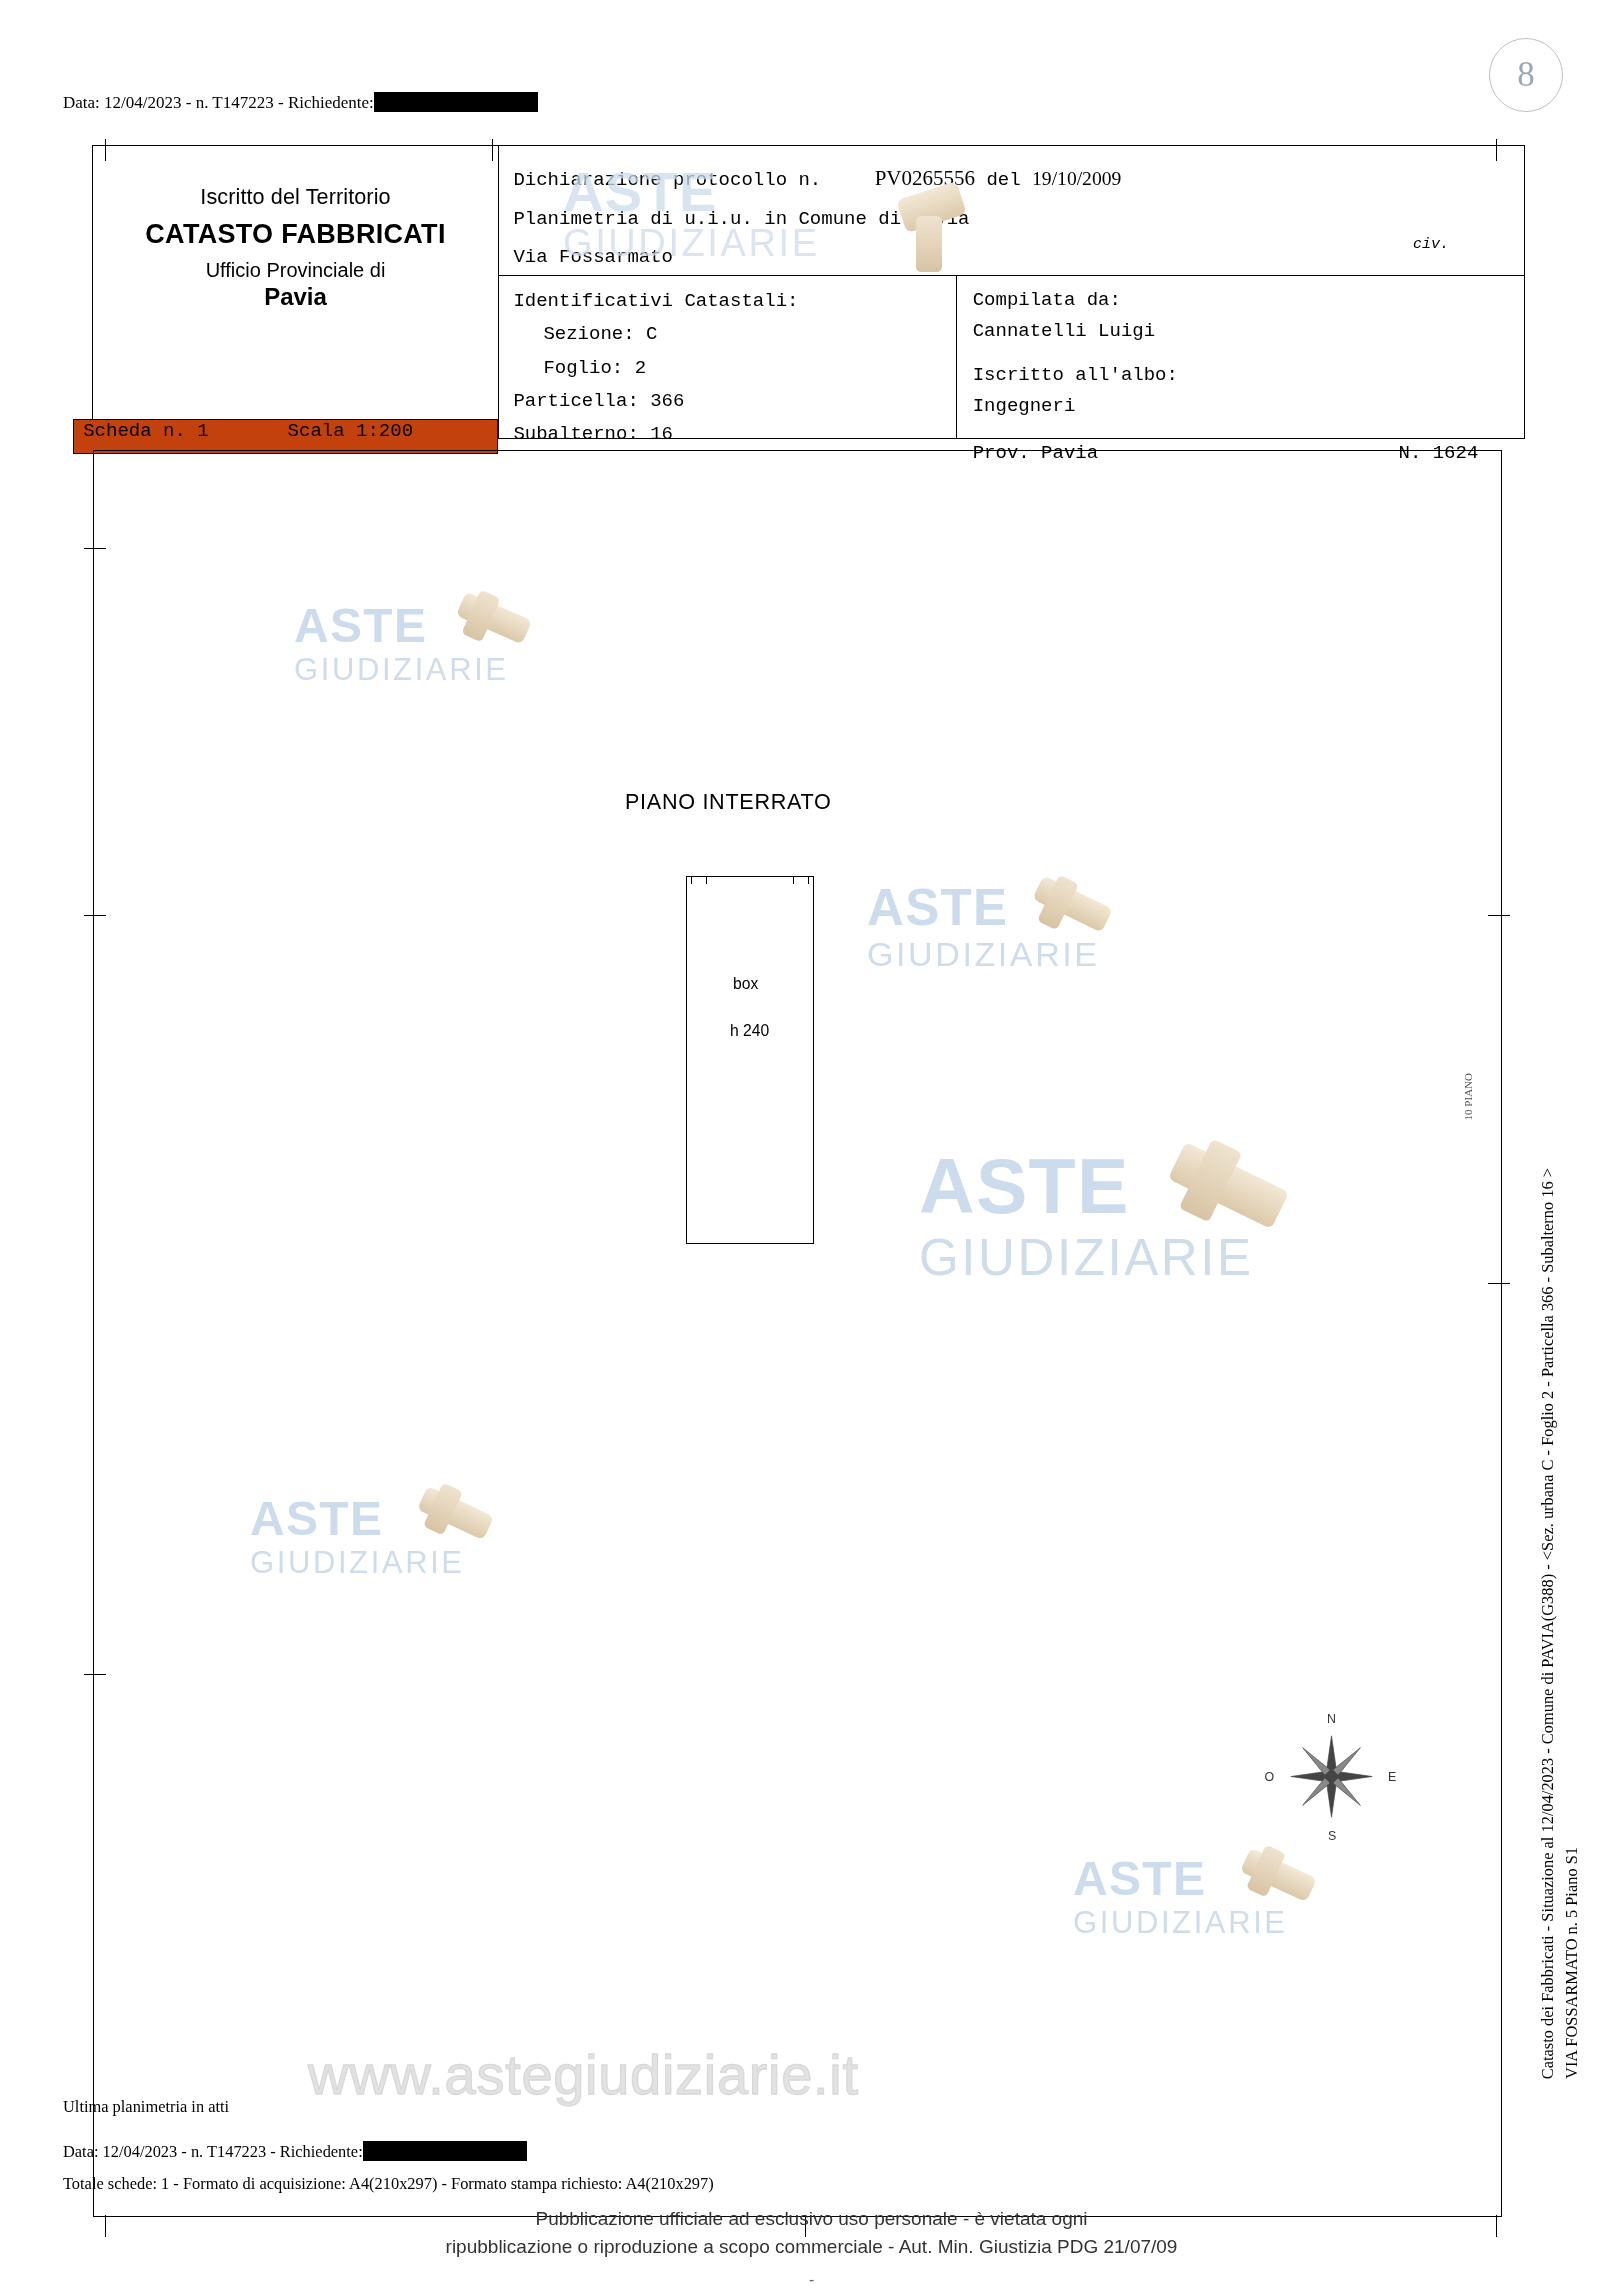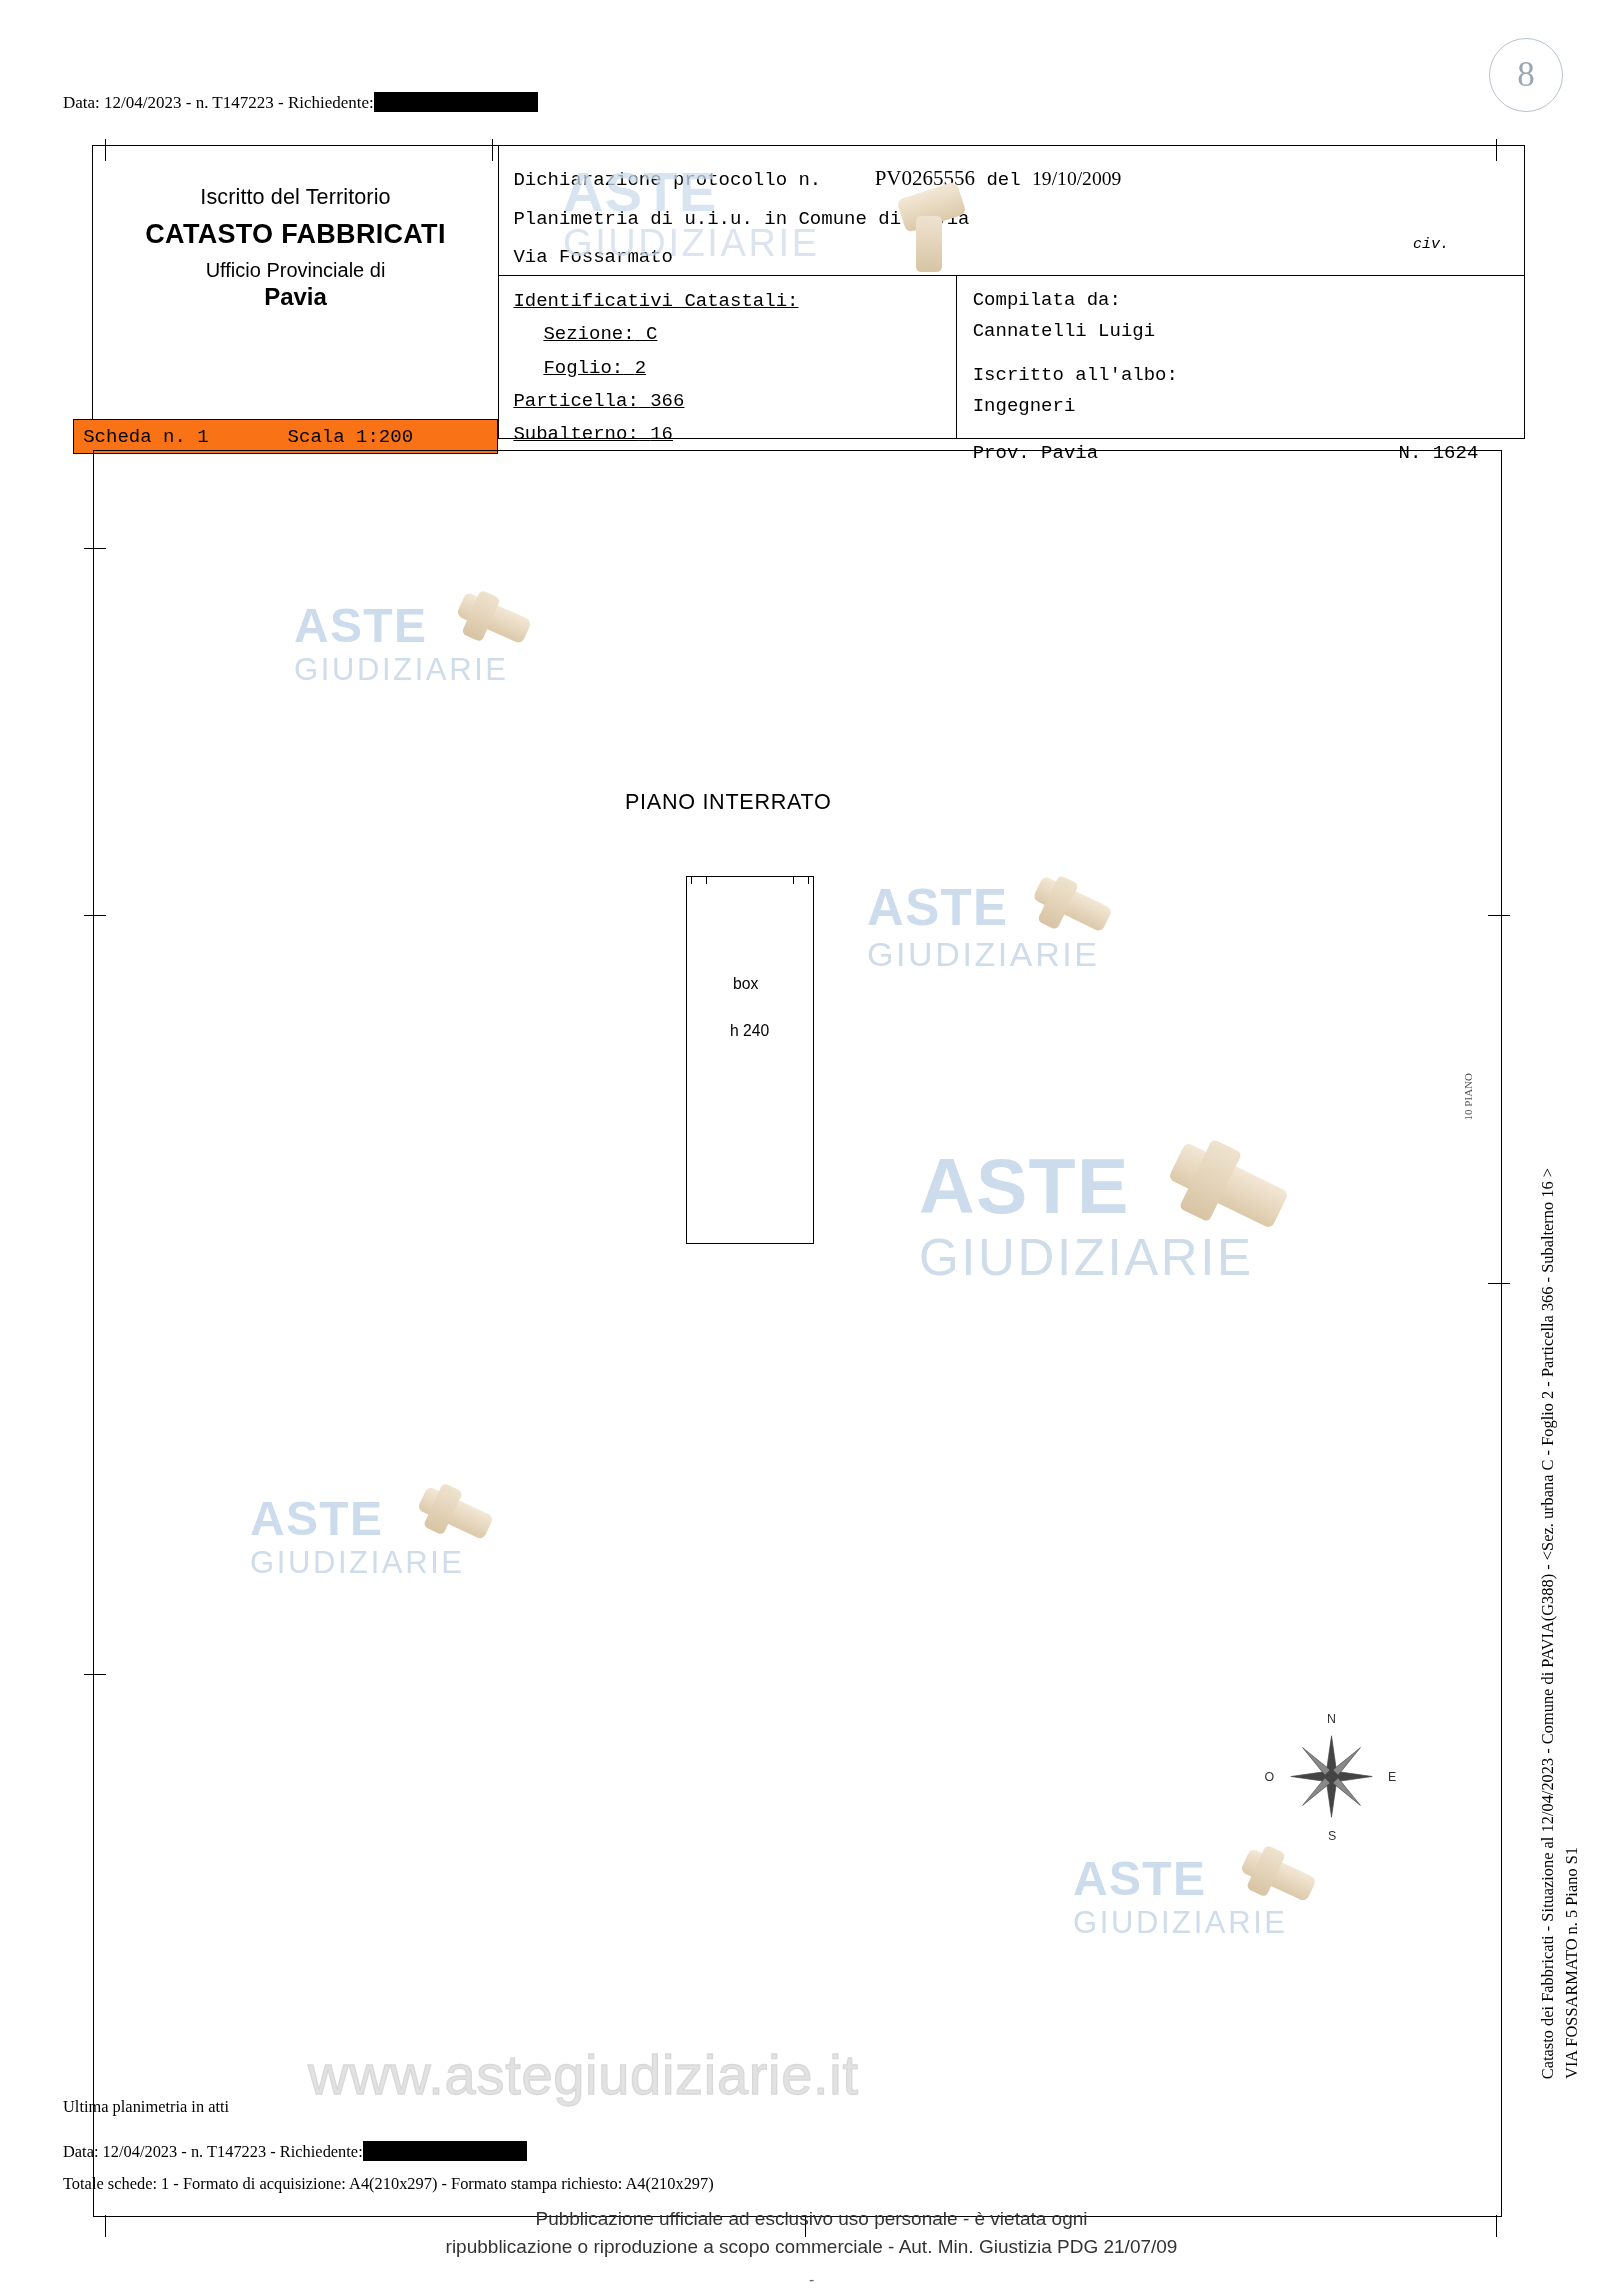--- a/index.html
+++ b/index.html
@@ -106,21 +106,20 @@
 
   .hdr-r-bot-l {
     position: absolute;
     left: 0; top: 130px; bottom: 0; width: 458px;
     box-sizing: border-box;
     border-right: 1.3px solid #000;
     font-family: "Liberation Mono", monospace;
     font-size: 19px;
     padding: 9.2px 14.4px;
     line-height: 1.75;
-    text-decoration: underline;
   }
   .hdr-r-bot-r {
     position: absolute;
     left: 458px; top: 130px; bottom: 0; right: 0;
     font-family: "Liberation Mono", monospace;
     font-size: 19px;
     padding: 9.2px 15.7px;
     line-height: 1.6;
   }
   .ind { padding-left: 30px; }
@@ -132,22 +131,22 @@
     position: absolute;
     left: 73px;
     top: 419px;
     width: 425px;
     height: 35px;
     border: 1.3px solid #000;
     box-sizing: border-box;
     font-family: "Liberation Mono", monospace;
     font-size: 19px;
     display: flex;
-    align-items: center;
-    background: #f97316;
+    align-items: flex-start;
+    background: #c2410c;
   }
   .schedabar .s1 { margin-left: 9.2px; }
   .schedabar .s2 { margin-left: 79px; }
 
   
   .frame {
     position: absolute;
     left: 93px;
     top: 450px;
     width: 1409px;

